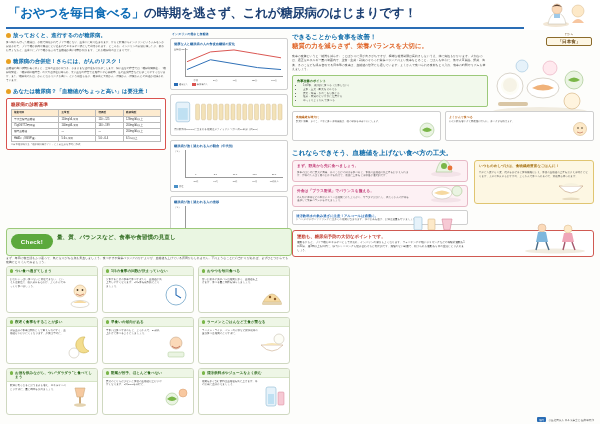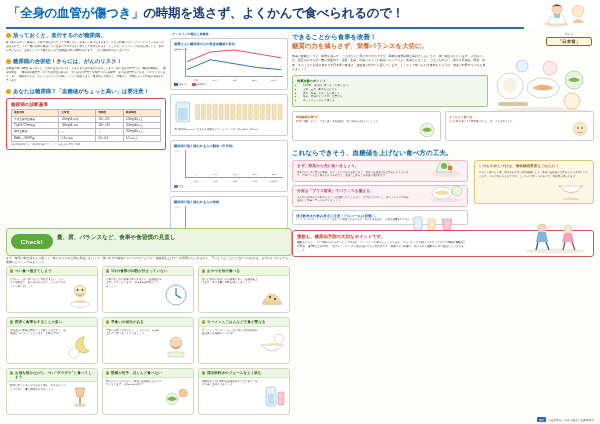--- a/index.html
+++ b/index.html
@@ -216,21 +216,21 @@
   .ds-b{font-size:2.5px;line-height:1.45;color:#555;width:74%;}
   .ds-art{position:absolute;right:3px;top:3px;width:56px;height:18px;}
 </style>
 </head>
 <body>
 
 <div class="page">
 
   <div class="header">
     <div class="header-title">
-      <span class="hl">「全身の血管が傷つき」</span><span>の時期を逃さず、よくかんで食べられるので！</span>
+      <span class="hl">「おやつを毎日食べる」</span><span>の時期を逃さず、これが糖尿病のはじまりです！</span>
     </div>
     <svg class="header-person" viewBox="0 0 58 26">
       <ellipse cx="20" cy="23" rx="13" ry="3" fill="#f2e7d6"></ellipse>
       <path d="M12 23 q2-11 9-11 t9 11z" fill="#ffffff" stroke="#c9c2b4" stroke-width="0.6"></path>
       <circle cx="21" cy="8" r="5" fill="#fbd9b8" stroke="#c9a98a" stroke-width="0.5"></circle>
       <path d="M16 6 q5-5 10 0 q-5-2-10 0z" fill="#5b4336"></path>
       <rect x="18" y="13" width="6" height="4" fill="#9ec9e8"></rect>
       <circle cx="42" cy="10" r="6" fill="#fde9c8" stroke="#d9b98a" stroke-width="0.5"></circle>
       <path d="M36 22 q6-8 12 0z" fill="#f7c6a0"></path>
     </svg>

